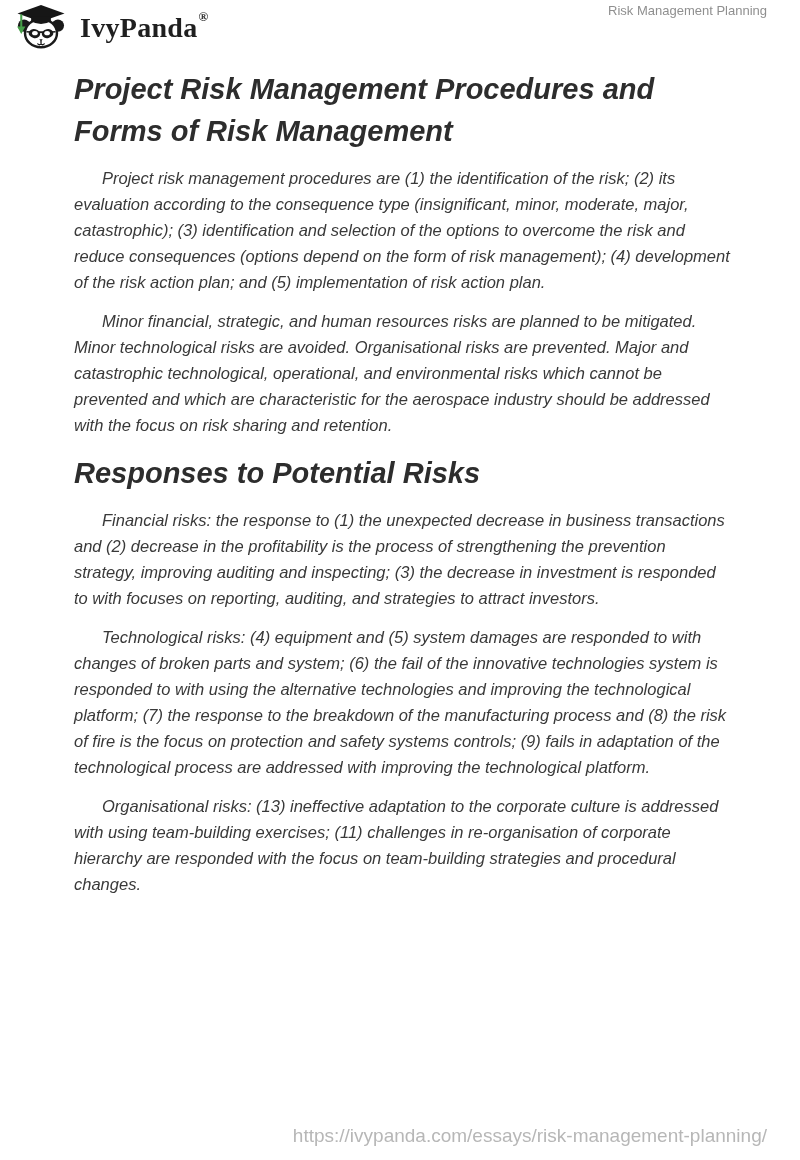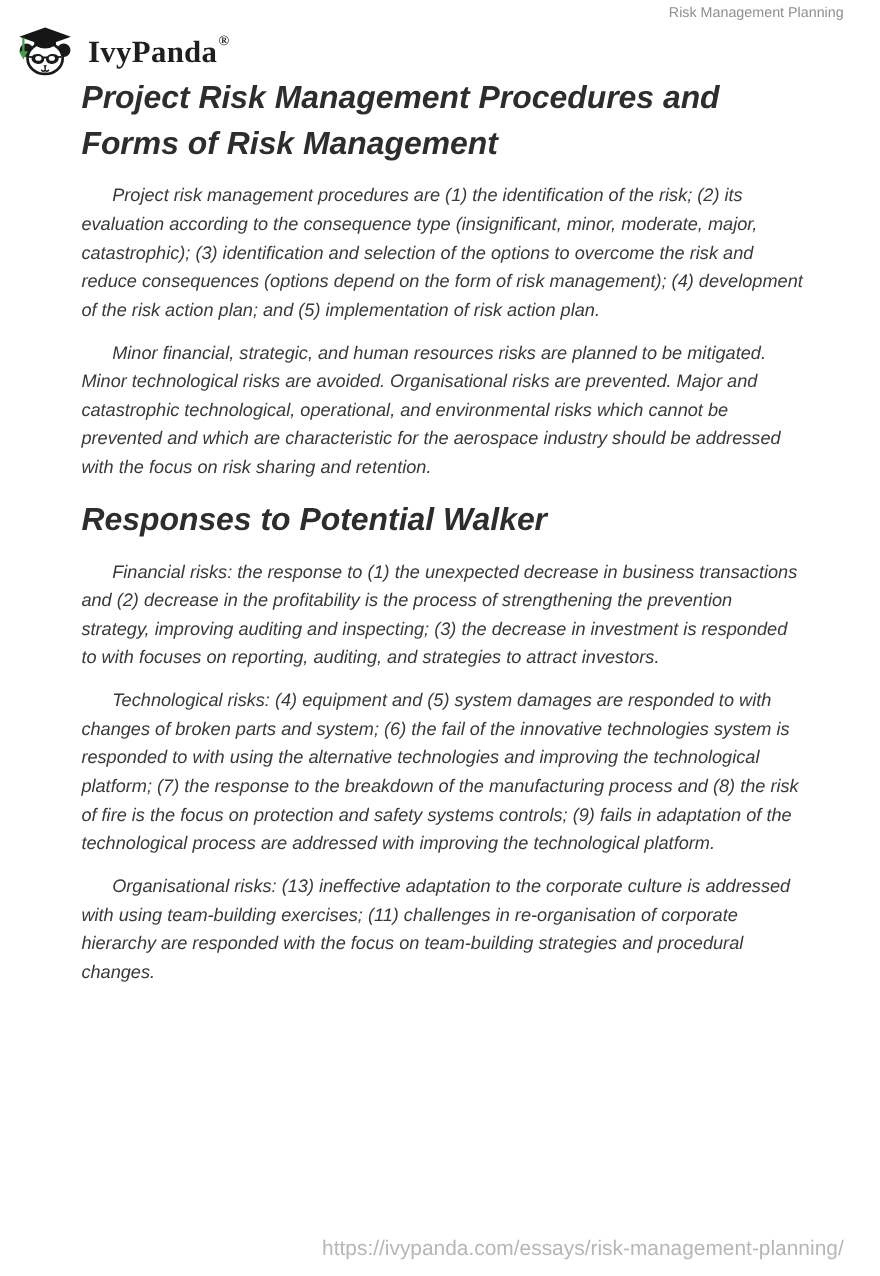--- a/index.html
+++ b/index.html
@@ -7,21 +7,21 @@
   .page {
     position:relative;
     width:800px; height:1160px;
     margin:0 auto;
     background:#ffffff;
     font-family:"Liberation Sans", sans-serif;
     overflow:hidden;
   }
   
   .brand-row {
-    position:absolute; top:24px; left:14px;
+    position:absolute; top:4px; left:14px;
     display:flex; align-items:center;
   }
   .logo-icon { width:54px; height:47px; margin-right:12px; display:block; }
   .brand-name {
     font-family:"Liberation Serif", serif;
     font-weight:700; font-size:28px; color:#1f1f1f;
     letter-spacing:0.3px; line-height:47px;
   }
   .brand-reg {
     font-family:"Liberation Serif", serif;
@@ -89,21 +89,21 @@
       <span class="brand-name">IvyPanda</span>
         <span class="brand-reg">®</span>
     </div>
     <div class="doc-title">Risk Management Planning</div>
   </div>
 
   <div class="content">
     <h1 class="article-heading">Project Risk Management Procedures and Forms of Risk Management</h1>
     <p class="body-para">Project risk management procedures are (1) the identification of the risk; (2) its evaluation according to the consequence type (insignificant, minor, moderate, major, catastrophic); (3) identification and selection of the options to overcome the risk and reduce consequences (options depend on the form of risk management); (4) development of the risk action plan; and (5) implementation of risk action plan.</p>
     <p class="body-para">Minor financial, strategic, and human resources risks are planned to be mitigated. Minor technological risks are avoided. Organisational risks are prevented. Major and catastrophic technological, operational, and environmental risks which cannot be prevented and which are characteristic for the aerospace industry should be addressed with the focus on risk sharing and retention.</p>
-    <h2 class="article-heading second">Responses to Potential Walker</h2>
+    <h2 class="article-heading second">Responses to Potential Risks</h2>
     <p class="body-para">Financial risks: the response to (1) the unexpected decrease in business transactions and (2) decrease in the profitability is the process of strengthening the prevention strategy, improving auditing and inspecting; (3) the decrease in investment is responded to with focuses on reporting, auditing, and strategies to attract investors.</p>
     <p class="body-para">Technological risks: (4) equipment and (5) system damages are responded to with changes of broken parts and system; (6) the fail of the innovative technologies system is responded to with using the alternative technologies and improving the technological platform; (7) the response to the breakdown of the manufacturing process and (8) the risk of fire is the focus on protection and safety systems controls; (9) fails in adaptation of the technological process are addressed with improving the technological platform.</p>
     <p class="body-para">Organisational risks: (13) ineffective adaptation to the corporate culture is addressed with using team-building exercises; (11) challenges in re-organisation of corporate hierarchy are responded with the focus on team-building strategies and procedural changes.</p>
   </div>
 
   <div>
     <a class="footer-url" href="#">https://ivypanda.com/essays/risk-management-planning/</a>
   </div>
 
 </div>

